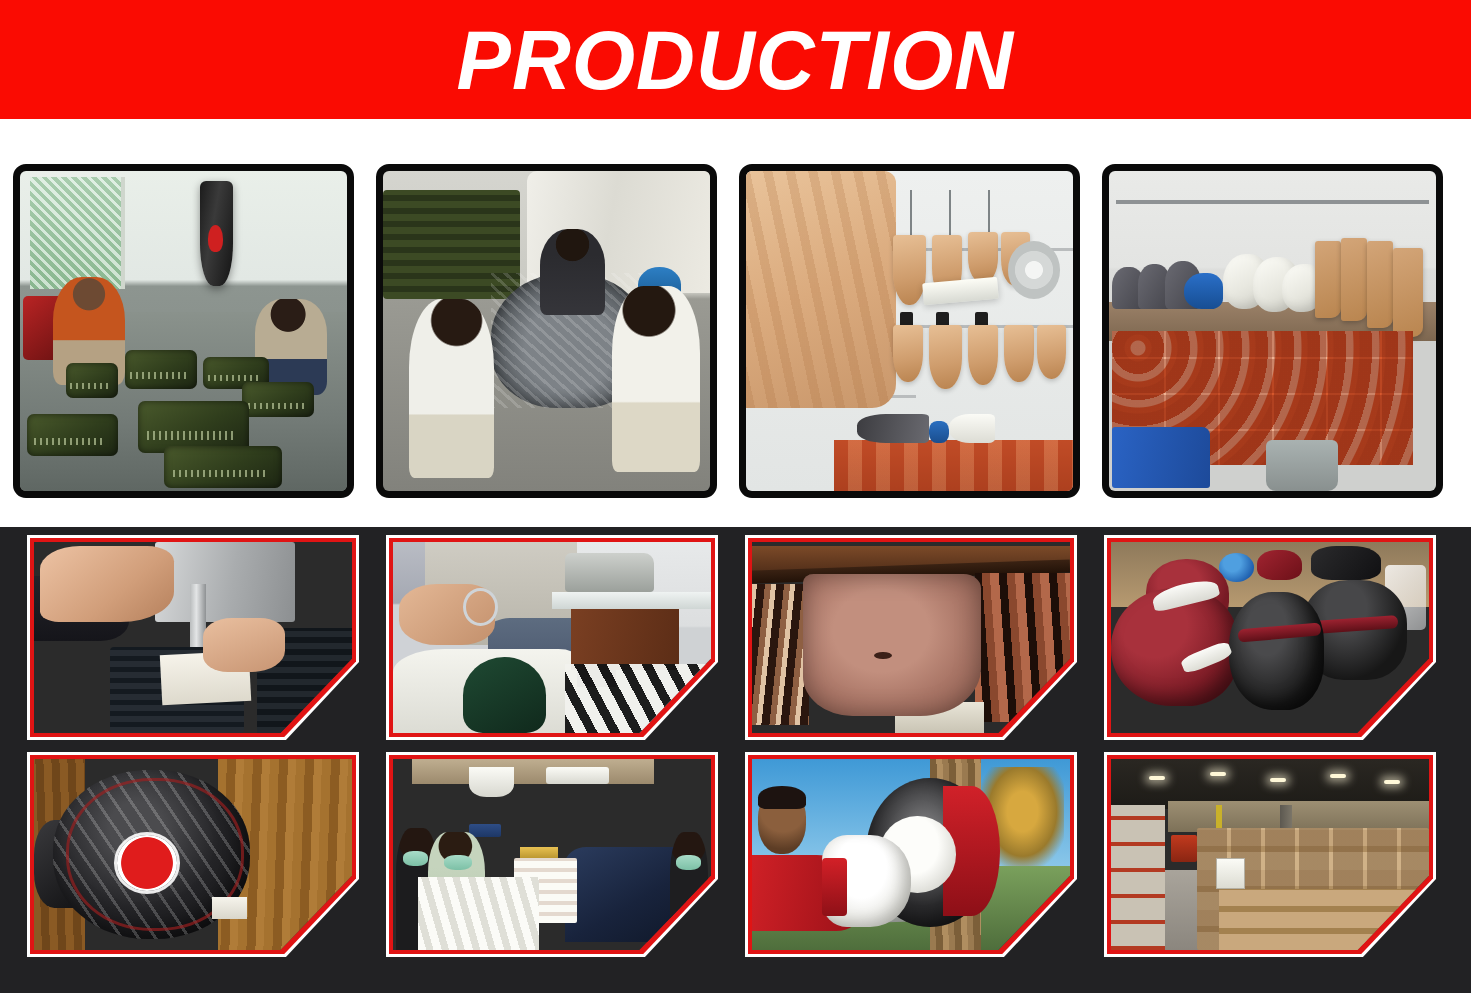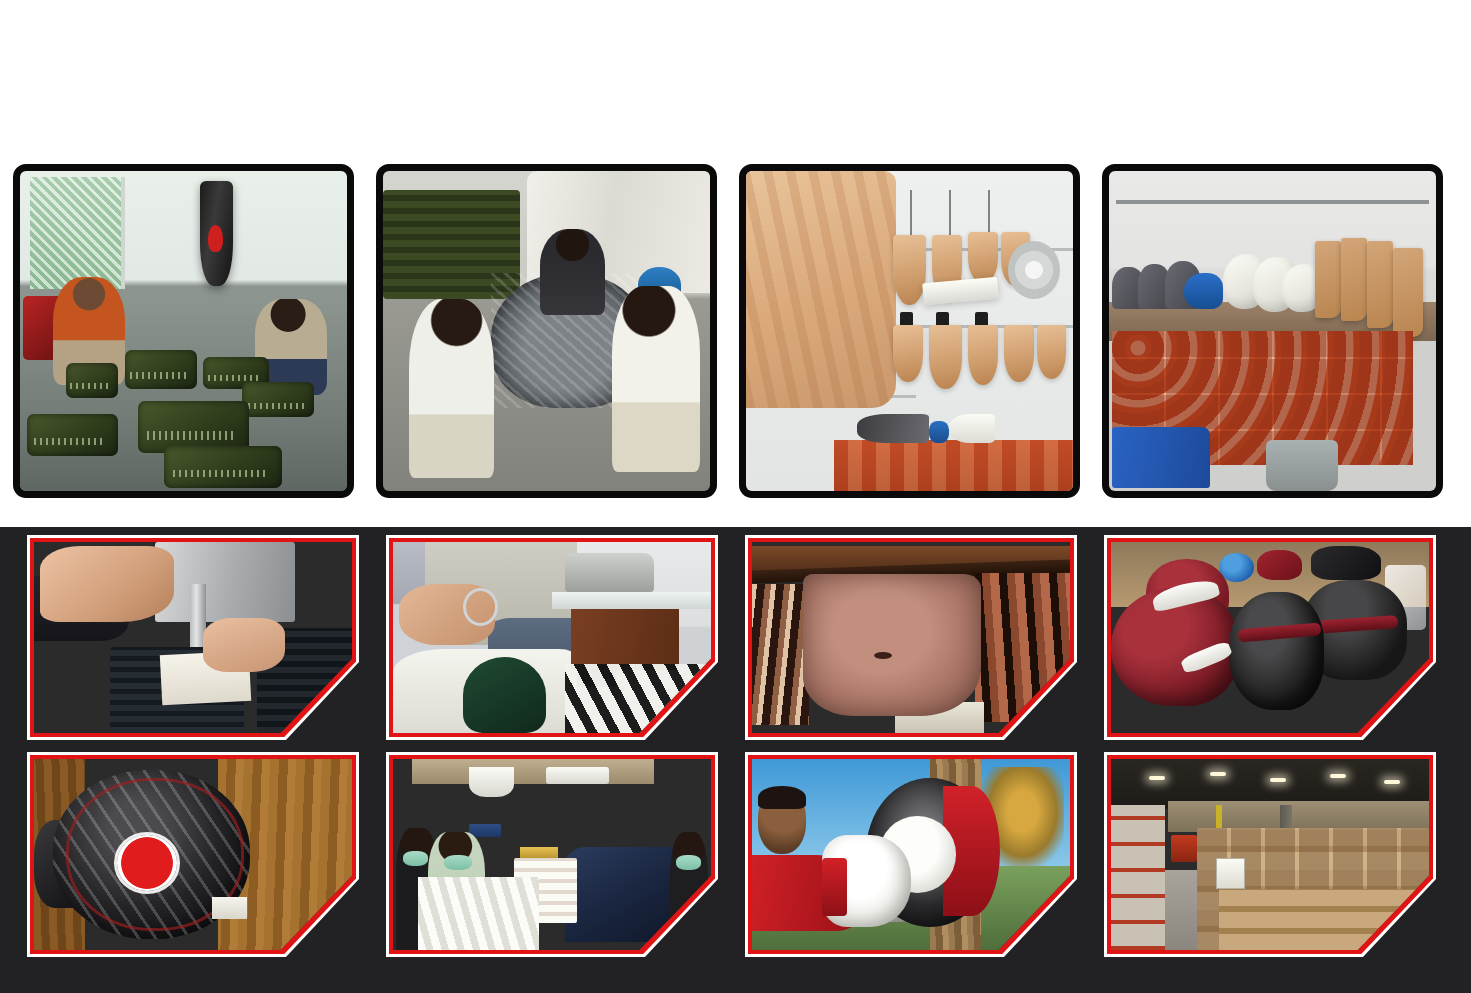--- a/index.html
+++ b/index.html
@@ -449,20 +449,23 @@
     background: linear-gradient(#c23a1e,#8a2512); border-radius: 2px; }
   .s12 .column { left:53%; top:24%; width:4%; height:26%;
     background: linear-gradient(90deg,#5c5850,#7b7568); }
   .s12 .ybar { left:33%; top:24%; width:2%; height:16%; background:#c9b12a; }
 </style>
 </head>
 <body>
 
 <div id="page">
 
+  <div class="header-banner">
+    <div class="header-title">PRODUCTION</div>
+  </div>
 
   <div class="top-section">
     <div class="top-gallery">
 
       <div class="photo-frame-dark" title="Workers assembling green protective gear on factory floor">
         <div class="scene s1">
           <div class="layer window"></div>
           <div class="layer bag"></div>
           <div class="layer floor"></div>
           <div class="layer red-pile"></div>

